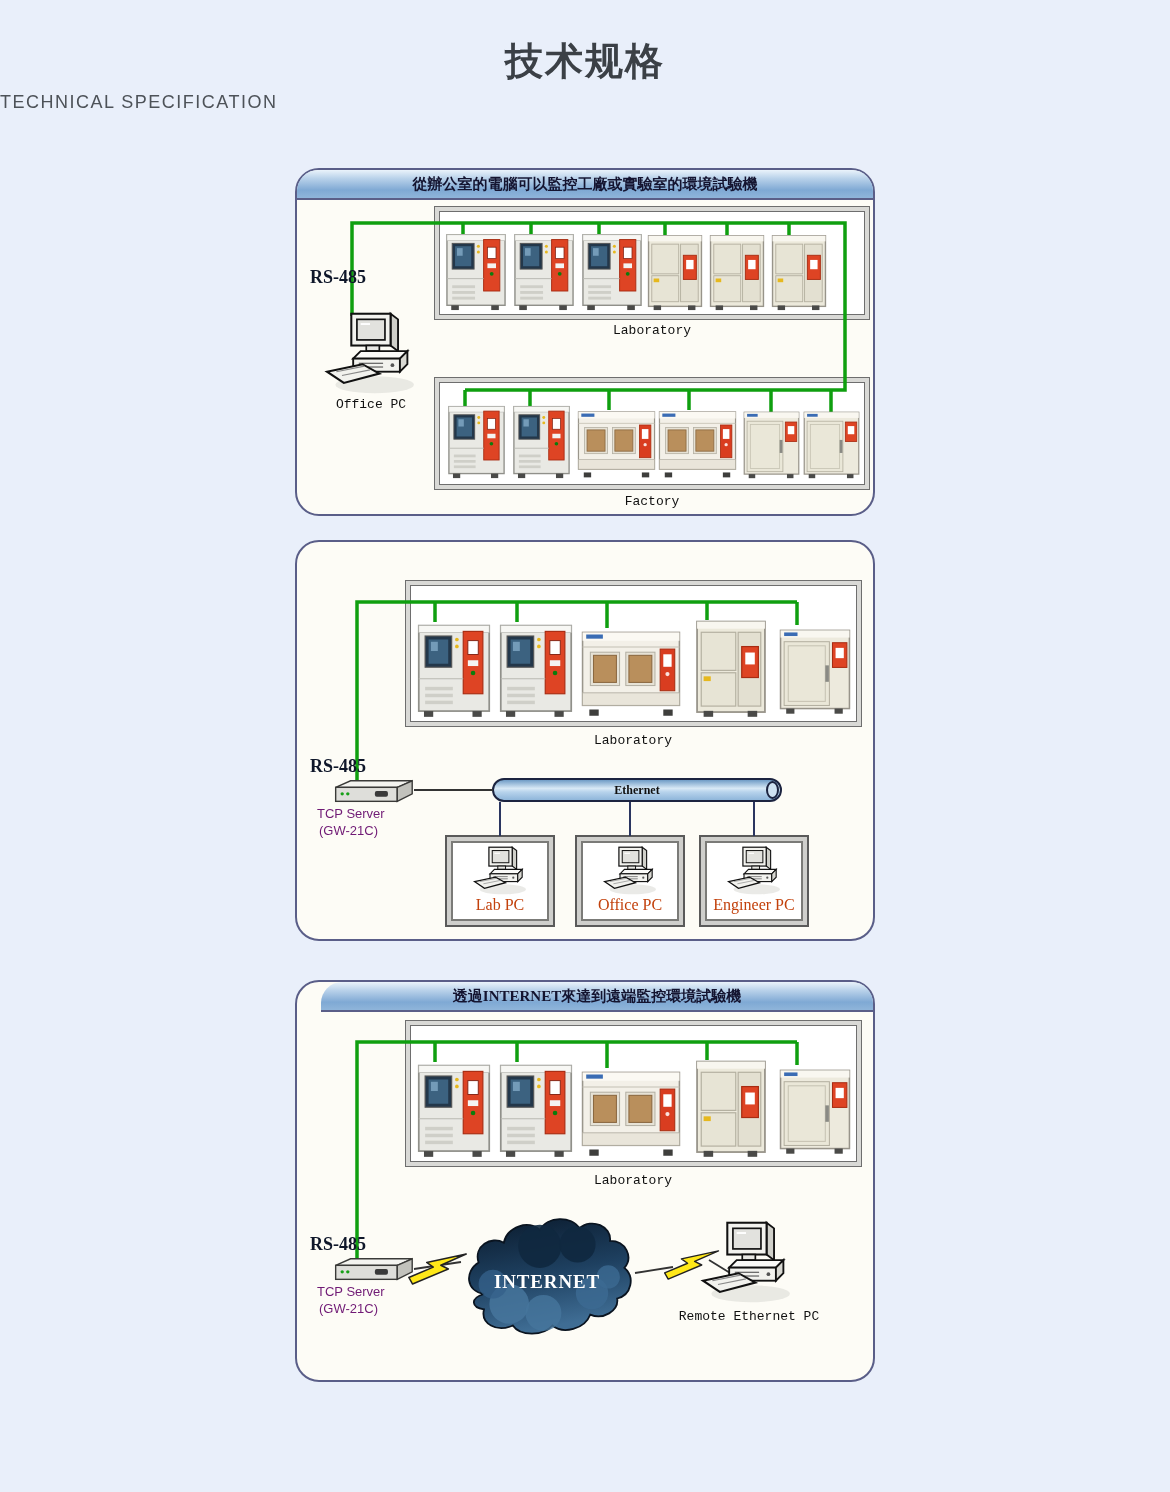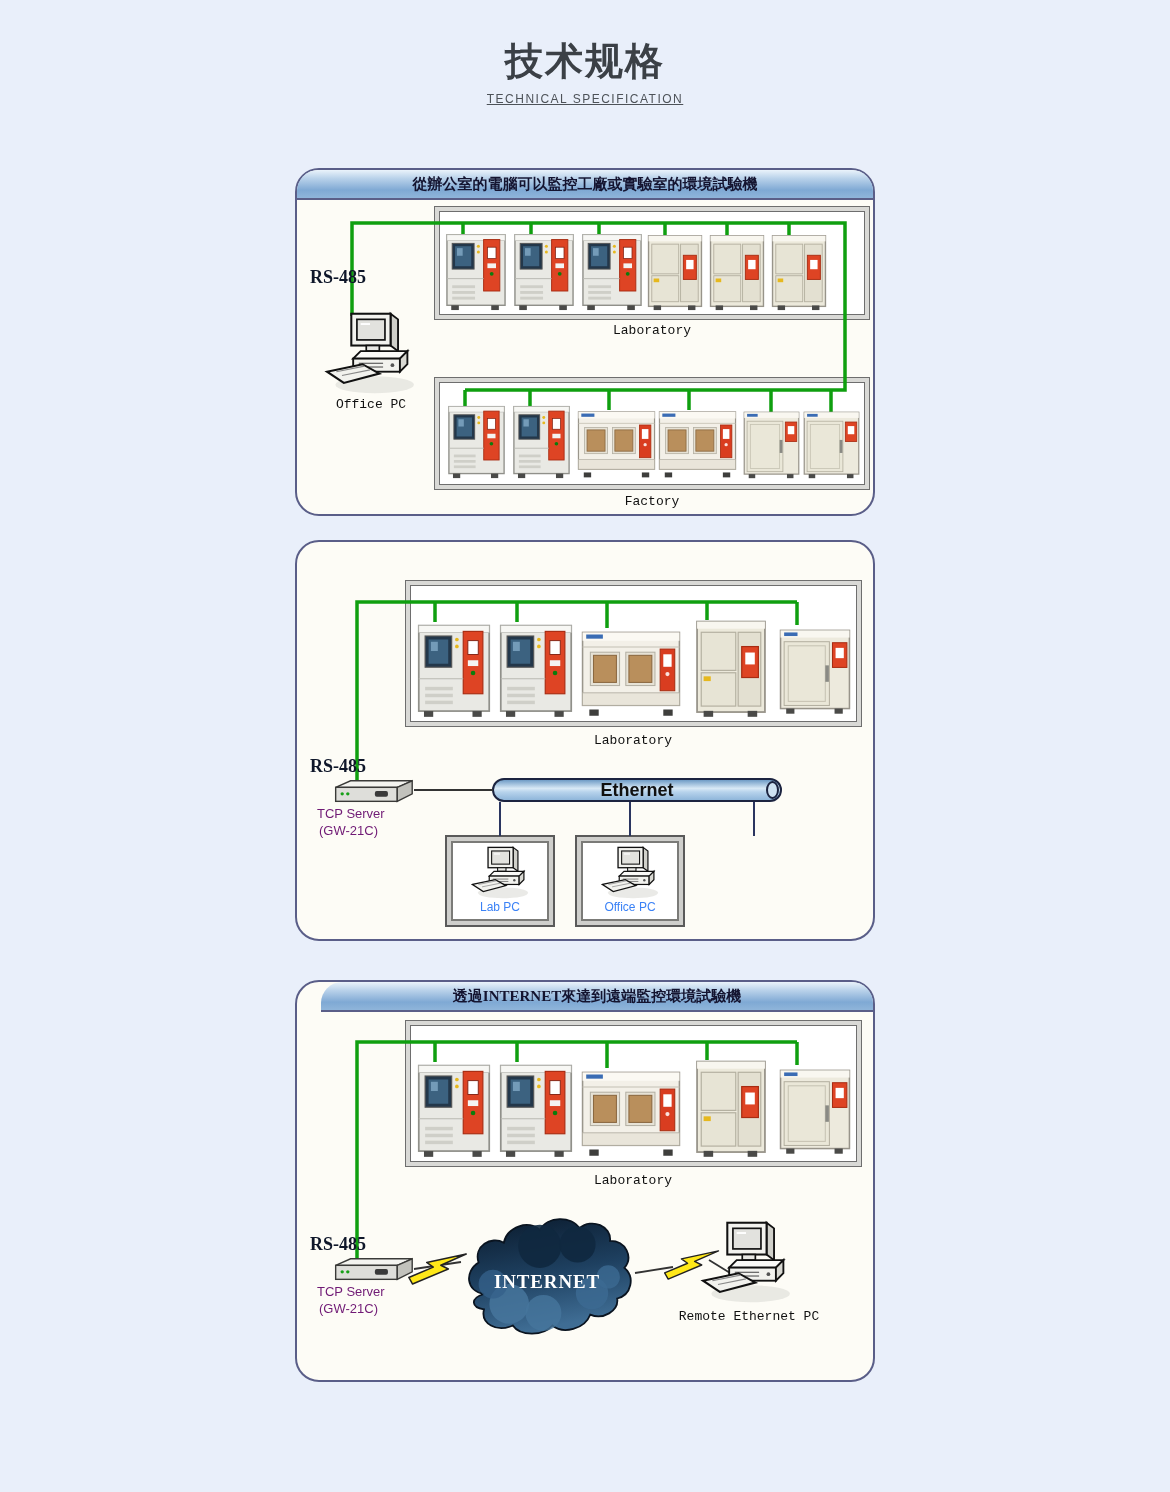--- a/index.html
+++ b/index.html
@@ -1,22 +1,22 @@
 <!DOCTYPE html>
 <html><head>
 <meta charset="utf-8">
 <style>
   html,body{margin:0;padding:0;}
   body{width:1170px;height:1492px;background:#e9effa;font-family:"Liberation Sans",sans-serif;overflow:hidden;}
   .page{position:relative;width:1170px;height:1492px;}
 
   .main-title{position:absolute;left:0;top:36px;width:1170px;text-align:center;
     font-size:38px;font-weight:bold;color:#3b4046;letter-spacing:2px;}
-  .sub-title{position:absolute;left:0;top:92px;width:1170px;text-align:center;
-    font-size:12px;color:#4d5258;letter-spacing:1.5px;text-decoration:underline;}
+  .sub-title{position:absolute;left:0;top:92px;width:1170px;text-align:left;
+    font-size:18px;color:#4d5258;letter-spacing:1.5px;}
 
   .panel{position:absolute;left:295px;width:580px;background:#fdfcf6;
     border:2px solid #5a5e88;border-radius:24px;box-sizing:border-box;}
   .phead{height:28px;border-bottom:2px solid #5a5e88;border-radius:21px 21px 0 0;
     background:linear-gradient(180deg,#eaf3fb 0%,#b9d2ea 30%,#7fa9d4 72%,#8fb5da 100%);
     text-align:center;line-height:28px;font-family:"Liberation Serif",serif;
     font-weight:bold;font-size:15px;color:#141430;}
 
   .conn{position:absolute;left:0;top:0;z-index:5;pointer-events:none;}
 
@@ -25,31 +25,31 @@
   .ebox-in{width:100%;height:100%;border:1.5px solid #6e6e6e;background:#fff;box-sizing:border-box;}
   .pcbox{position:absolute;border:2.5px solid #5a5a5a;background:#cfcfcc;padding:4px;box-sizing:border-box;z-index:2;}
   .pcbox-in{width:100%;height:100%;border:2px solid #7b7b78;background:#fff;box-sizing:border-box;
     display:flex;flex-direction:column;align-items:center;justify-content:flex-end;}
 
   .machine{position:absolute;z-index:6;}
   .icon-abs{position:absolute;z-index:6;}
 
   .mlabel{position:absolute;z-index:7;font-family:"Liberation Mono",monospace;
     font-size:13px;color:#101010;text-align:center;}
-  .pclabel{font-family:Liberation Sans, sans-serif;font-size:12px;color:#3b82f6;margin-bottom:5px;z-index:7;}
+  .pclabel{font-family:Liberation Serif, serif;font-size:16px;color:#c2410c;margin-bottom:5px;z-index:7;}
   .rs485{position:absolute;z-index:7;font-family:Liberation Serif, serif;
     font-weight:bold;font-size:18px;color:#0f172a;}
   .tcplabel{position:absolute;z-index:7;font-size:13px;color:#701a75;}
 
   .cyl{position:absolute;height:24px;border:2px solid #1c2440;border-radius:12px;
     background:linear-gradient(180deg,#6f9cc6 0%,#d8e9f6 42%,#b7d3ec 60%,#8fb6da 100%);
     box-sizing:border-box;text-align:center;z-index:4;}
   .cyl::after{content:"";position:absolute;right:1px;top:1px;width:13px;height:18px;
     border:2px solid #1c2440;border-radius:50%;background:#cfe2f2;box-sizing:border-box;}
-  .cyl-label{font-family:Liberation Sans, sans-serif;font-weight:bold;font-size:18px;
+  .cyl-label{font-family:Liberation Serif, serif;font-weight:bold;font-size:12px;
     color:#101010;line-height:20px;}
 </style>
 </head>
 <body>
 
 <svg style="position:absolute;width:0;height:0;overflow:hidden" aria-hidden="true">
   <defs>
     <linearGradient id="cloudg" x1="0" y1="0" x2="0.25" y2="1">
       <stop offset="0" stop-color="#0a1a2c"></stop>
       <stop offset="0.55" stop-color="#1e4060"></stop>
@@ -282,20 +282,28 @@
       </div>
     </div>
     <div class="pcbox" style="left:278px;top:293px;width:110px;height:92px;">
       <div class="pcbox-in">
         <svg width="68" height="62" style="margin-top:2px">
             <use href="#sym-pc"></use>
           </svg>
         <div class="pclabel">Office PC</div>
       </div>
     </div>
+    <div class="pcbox" style="left:402px;top:293px;width:110px;height:92px;">
+      <div class="pcbox-in">
+        <svg width="68" height="62" style="margin-top:2px">
+            <use href="#sym-pc"></use>
+          </svg>
+        <div class="pclabel">Engineer PC</div>
+      </div>
+    </div>
   </div>
 
   <div class="panel" style="top:980px;height:402px;padding-left:24px;">
     <div class="phead">透過INTERNET來達到遠端監控環境試驗機</div>
 
     <svg class="conn" width="580" height="402" viewBox="0 0 580 402">
       <path d="M60,276 V60 H500" fill="none" stroke="#0f9f0f" stroke-width="3.5"></path>
       <path d="M138,60 V80 M220,60 V80 M310,60 V86 M410,60 V78 M500,60 V83" stroke="#0f9f0f" stroke-width="3.5"></path>
       <path d="M117,287 L164,280 M338,291 L376,285 M412,278 L438,294" stroke="#333" stroke-width="1.8"></path>
     </svg>

